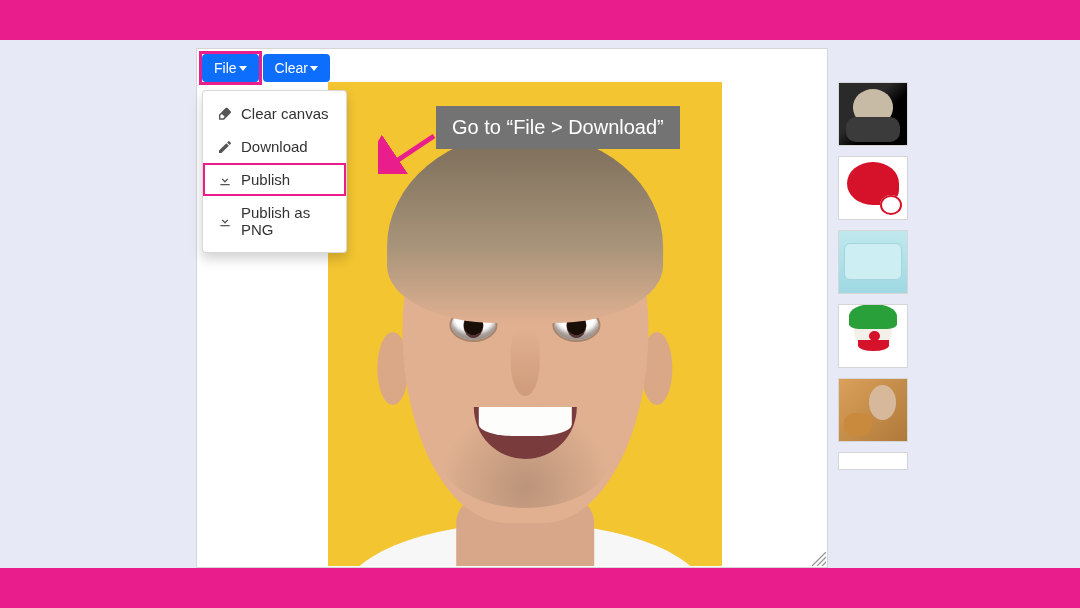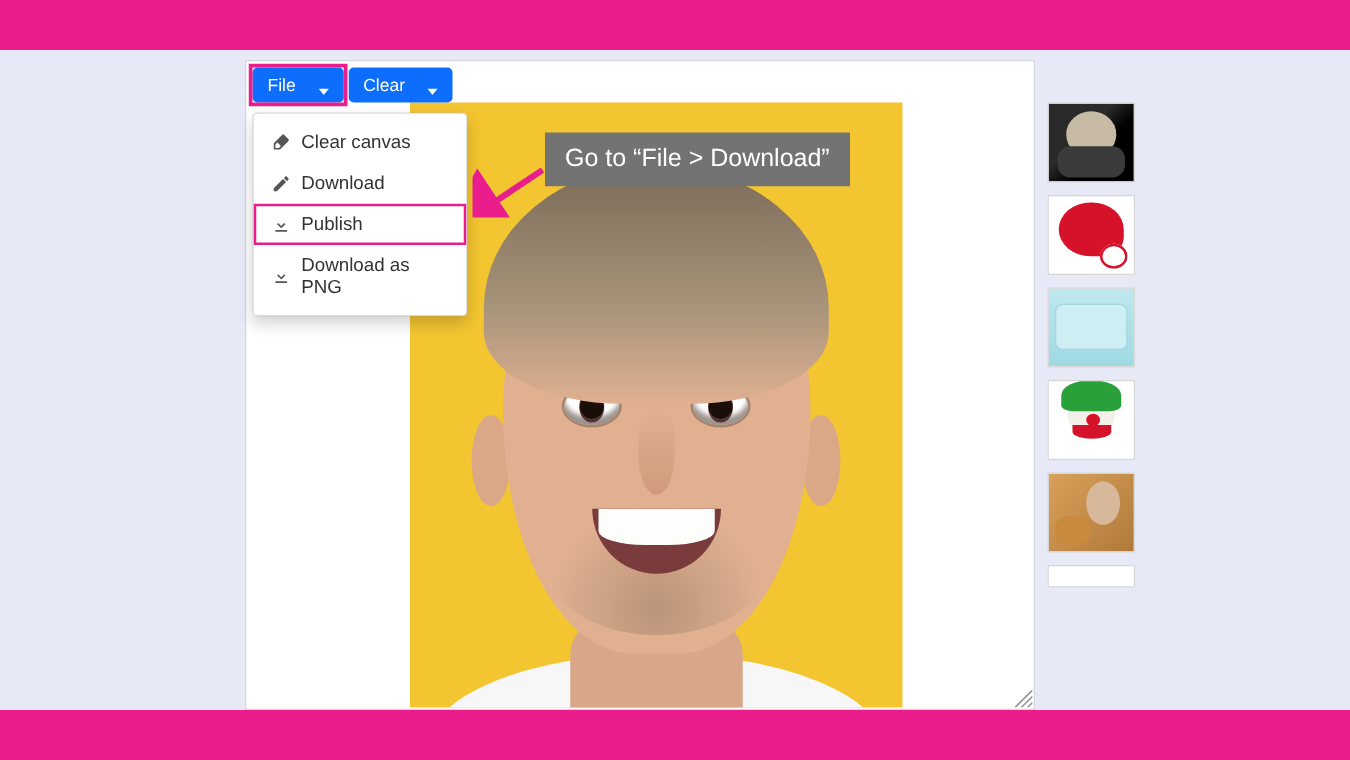--- a/index.html
+++ b/index.html
@@ -36,22 +36,22 @@
       position: absolute;
       left: 196px;
       top: 48px;
       display: flex;
       gap: 4px;
       padding: 6px 6px;
       z-index: 5;
     }
     .btn {
       display: inline-flex;
-      align-items: flex-end;
-      gap: 16px;
+      align-items: center;
+      gap: 0;
       background: #0d6efd;
       color: #fff;
       border: none;
       border-radius: 4px;
       padding: 6px 12px;
       font-size: 14px;
       cursor: pointer;
       white-space: nowrap;
     }
     .btn-file-wrap {
@@ -64,21 +64,21 @@
       width: 0; height: 0;
       margin-left: 2px;
       border-left: 4px solid transparent;
       border-right: 4px solid transparent;
       border-top: 5px solid #fff;
     }
     .dropdown {
       position: absolute;
       left: 202px;
       top: 90px;
-      width: 172px;
+      width: 145px;
       background: #fff;
       border: 1px solid rgba(0,0,0,.15);
       border-radius: 4px;
       box-shadow: 0 6px 12px rgba(0,0,0,.175);
       z-index: 6;
       padding: 6px 0;
     }
     .dropdown-item {
       display: flex;
       align-items: center;
@@ -355,21 +355,21 @@
   <div class="dropdown-item highlight">
     <svg class="icon" viewBox="0 0 24 24">
         <path d="M5 20h14v-2H5v2zM12 2L12 13.17 8.41 9.59 7 11l5 5 5-5-1.41-1.41L12 13.17 12 2z"></path>
       </svg>
     <span>Publish</span>
   </div>
   <div class="dropdown-item">
     <svg class="icon" viewBox="0 0 24 24">
         <path d="M5 20h14v-2H5v2zM12 2L12 13.17 8.41 9.59 7 11l5 5 5-5-1.41-1.41L12 13.17 12 2z"></path>
       </svg>
-    <span>Download as PNG</span>
+    <span>Publish as PNG</span>
   </div>
 </div>
 
 <svg class="arrow" viewBox="0 0 60 44">
   <defs>
     <marker id="ah" markerWidth="12" markerHeight="12" refX="3" refY="6" orient="auto">
       <path d="M0,0 L0,12 L12,6 z" fill="#e91e8c"></path>
     </marker>
   </defs>
   <line x1="56" y1="6" x2="8" y2="38" stroke="#e91e8c" stroke-width="5" marker-end="url(#ah)"></line>

